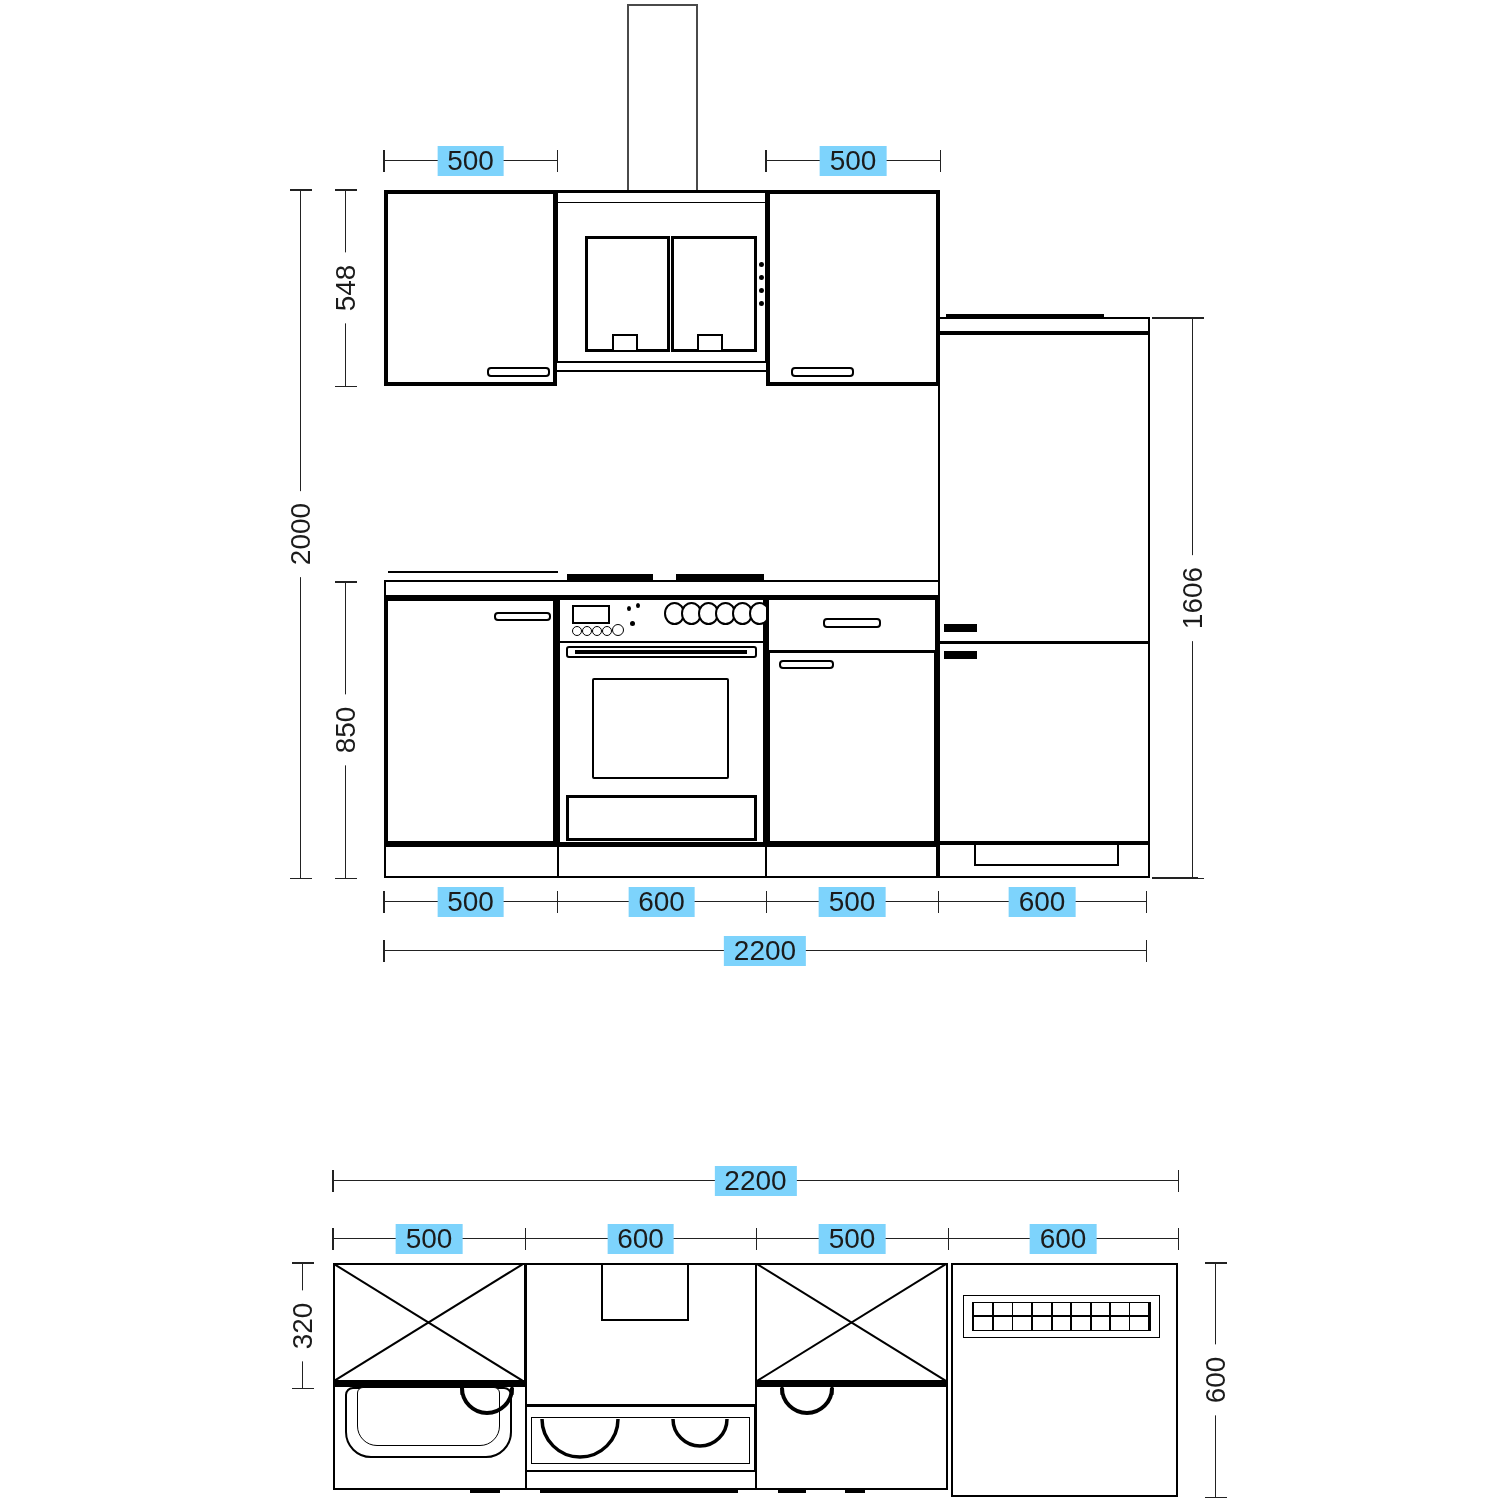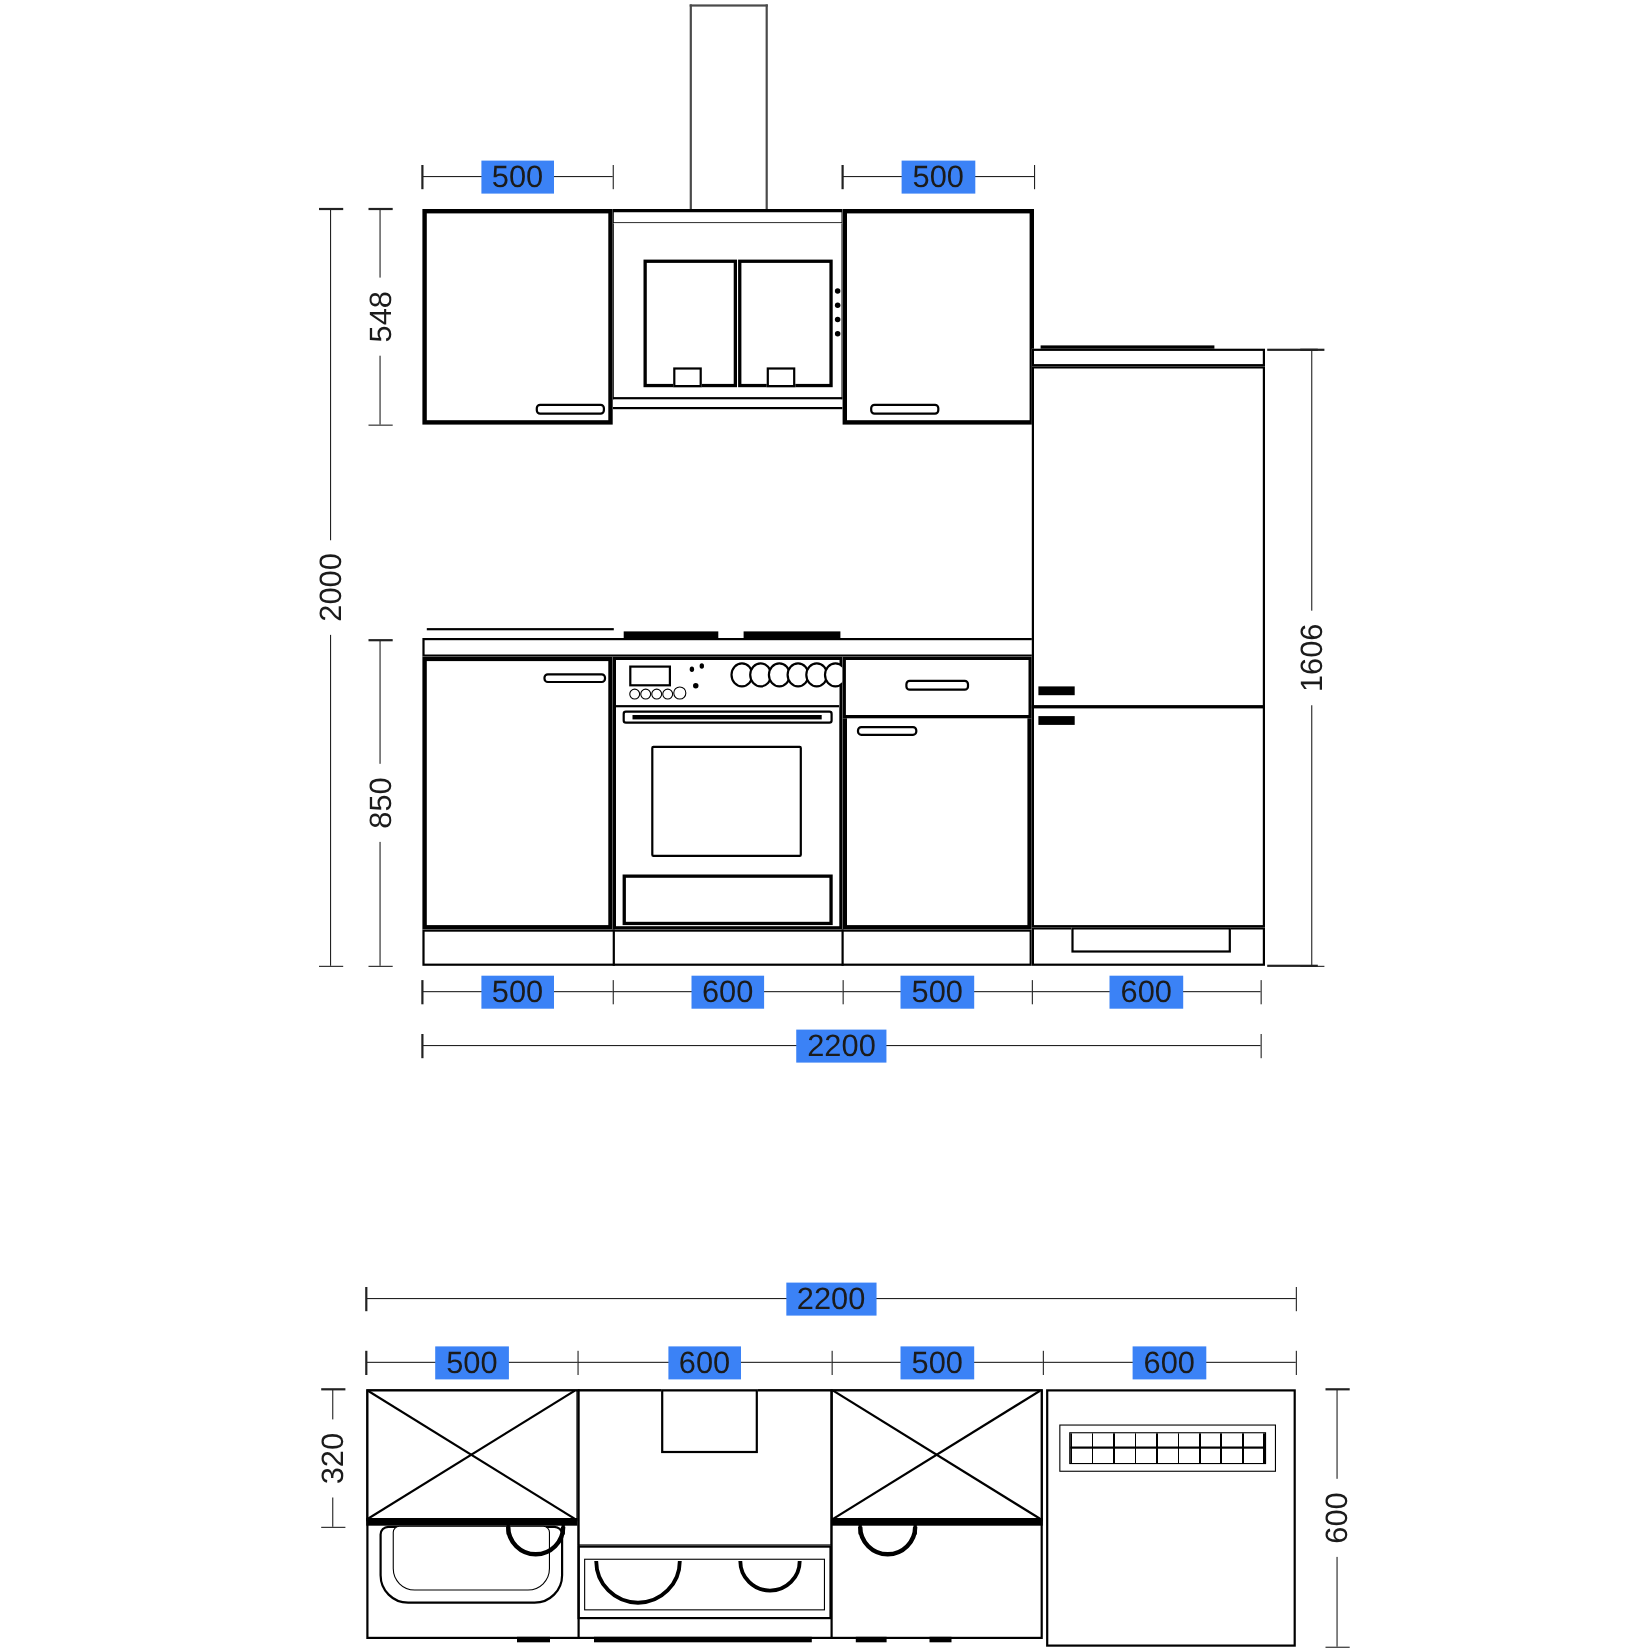--- a/index.html
+++ b/index.html
@@ -16,21 +16,21 @@
   .bar{background:#000;}
   .grayline{border:2px solid #4a4a4a;border-bottom:none;background:#fff;}
   
   .hdim{position:absolute;height:0;border-top:1.5px solid #222;}
   .hdim .tk{position:absolute;top:-11px;width:1.5px;height:22px;background:#222;}
   .hdim .tkl{left:-1px;} .hdim .tkr{right:-1px;}
   .vdim{position:absolute;width:0;border-left:1.5px solid #222;}
   .vdim .tk{position:absolute;left:-11px;height:1.5px;width:22px;background:#222;}
   .vdim .tkt{top:-1px;} .vdim .tkb{bottom:-1px;}
   .dlabel{position:absolute;left:50%;top:0;transform:translate(-50%,-50%);
-          background:#3b82f6;padding:0 10px;font-size:28px;line-height:30px;white-space:nowrap;text-align:right;}
+          background:#7dd3fc;padding:0 10px;font-size:28px;line-height:30px;white-space:nowrap;text-align:right;}
   .vlabel{position:absolute;left:0;top:50%;transform:translate(-50%,-50%) rotate(-90deg);
           background:#fff;padding:0 12px;font-size:28px;line-height:30px;white-space:nowrap;}
   .dot{position:absolute;width:5px;height:5px;border-radius:50%;background:#000;}
   .knob{position:absolute;width:17px;height:19px;border:2.5px solid #000;border-radius:50%;background:#fff;}
   .mini{position:absolute;width:8px;height:8px;border:1.5px solid #000;border-radius:50%;background:#fff;}
   svg{display:block;}
 </style>
 </head>
 <body>
 

